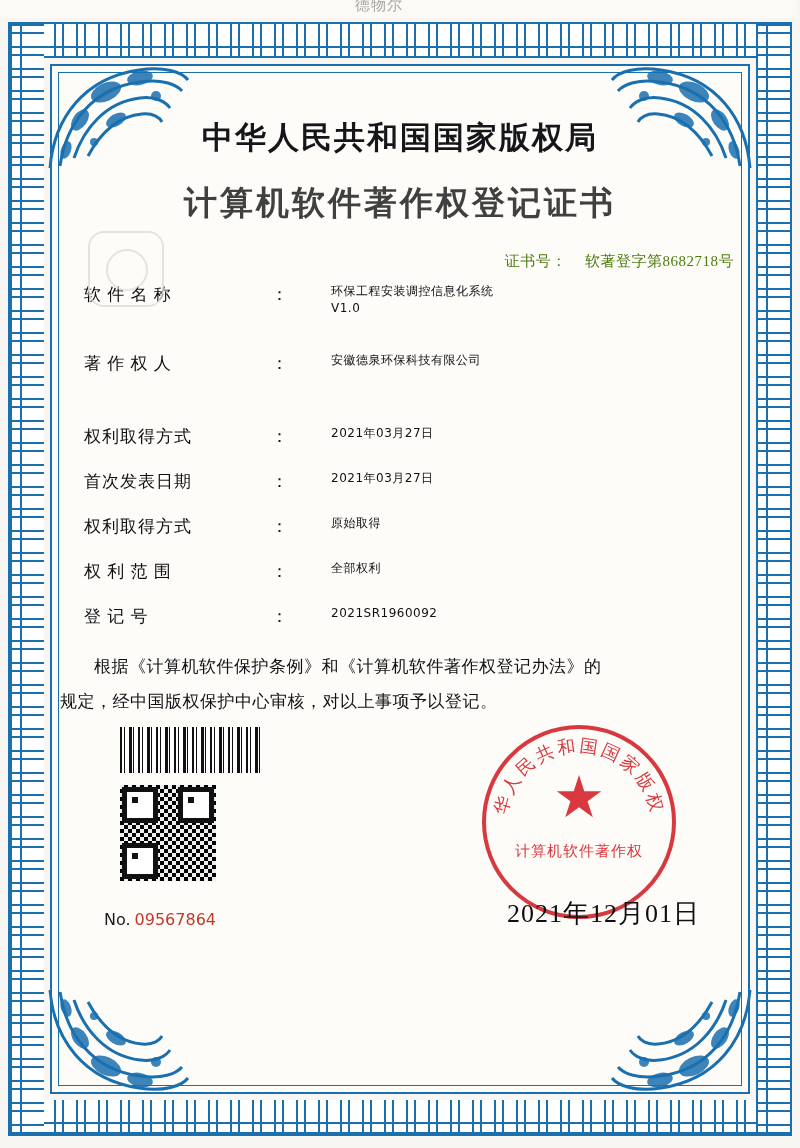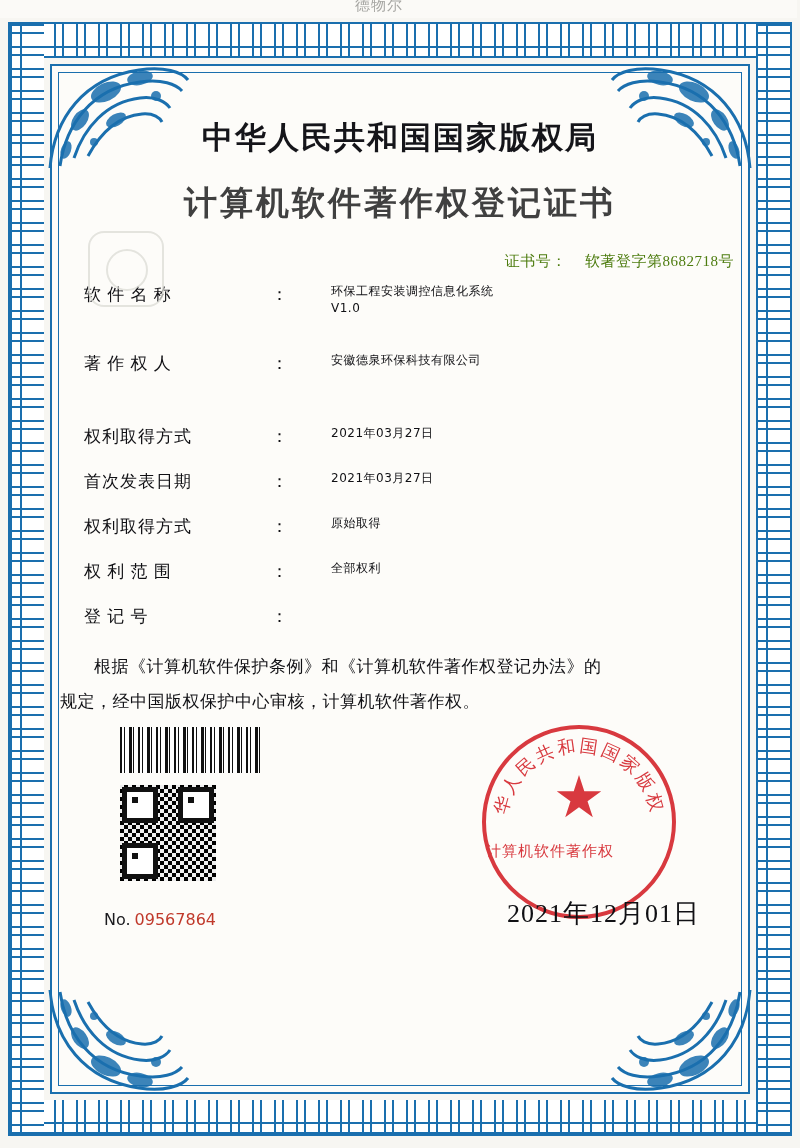--- a/index.html
+++ b/index.html
@@ -297,20 +297,21 @@
     position: absolute;
     left: -29px;
     top: -6px;
     width: 58px;
     text-align: center;
   }
   .seal .seal-lines {
     position: absolute;
     left: 0; right: 0;
     top: 112px;
+    text-align: center;
     color: #d4242b;
     font-size: 15px;
     line-height: 1.45;
     letter-spacing: 1px;
   }
 </style>
 </head>
 <body>
 
 <div class="page">
@@ -455,29 +456,30 @@
 
       <div class="row">
         <span class="label">权 利 范 围</span>
         <span class="colon">：</span>
         <span class="value">全部权利</span>
       </div>
 
       <div class="row">
         <span class="label">登 记 号</span>
         <span class="colon">：</span>
+        <span class="value">2021SR1960092</span>
       </div>
     </div>
 
     <div class="statement">
       <div>
         <span class="indent"></span><span>根据《计算机软件保护条例》和《计算机软件著作权登记办法》的</span>
       </div>
       <div>
-        <span>规定，经中国版权保护中心审核，计算机软件著作权。</span>
+        <span>规定，经中国版权保护中心审核，对以上事项予以登记。</span>
       </div>
     </div>
 
     <div class="codes">
       <div class="barcode"></div>
 
       <div class="qrcode">
         <span class="qr-eye e1">
             <i></i>
           </span>

